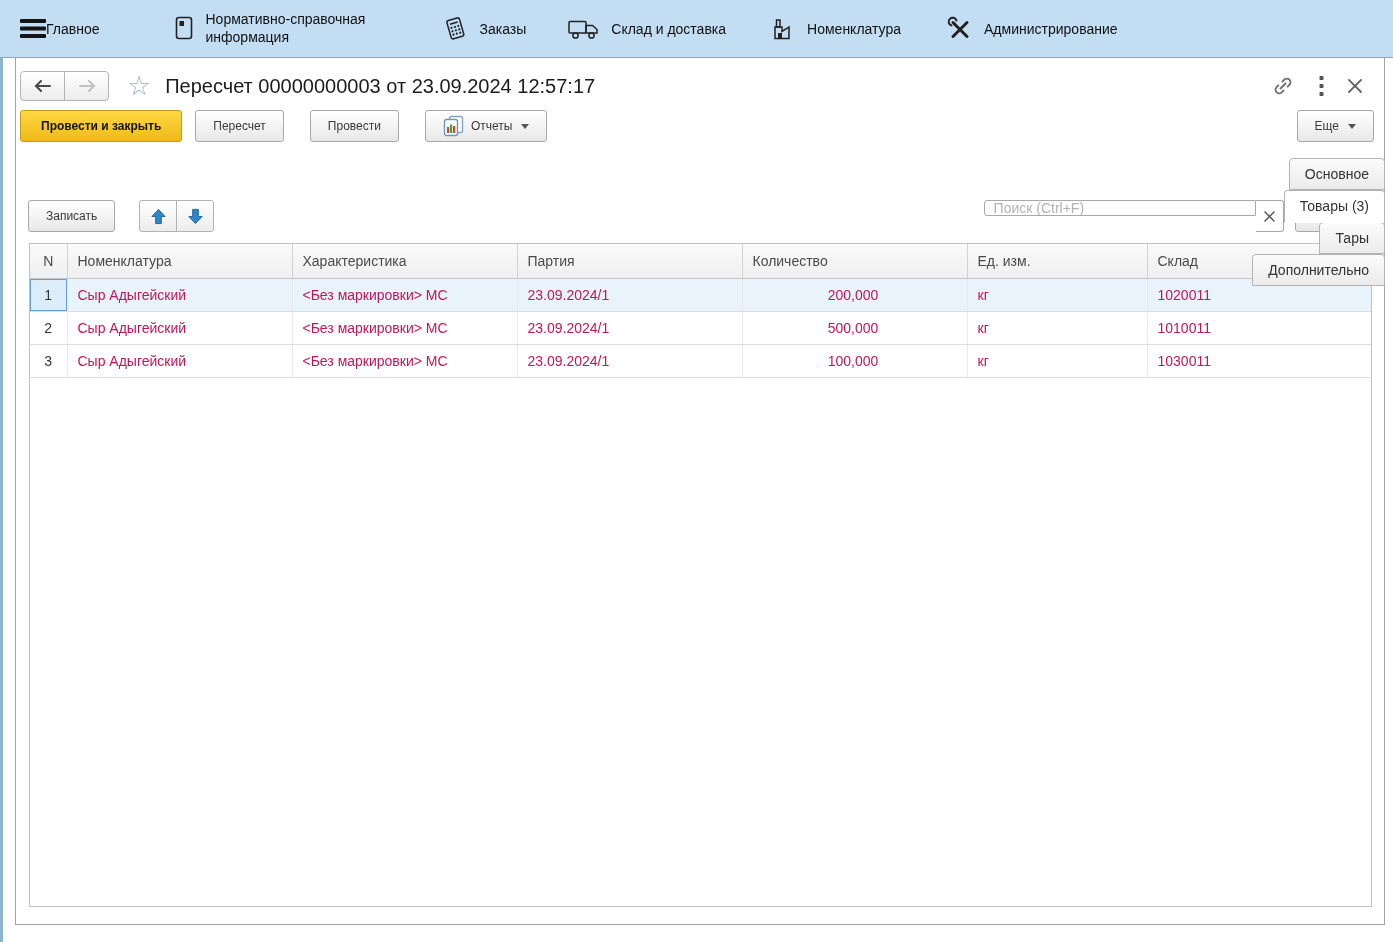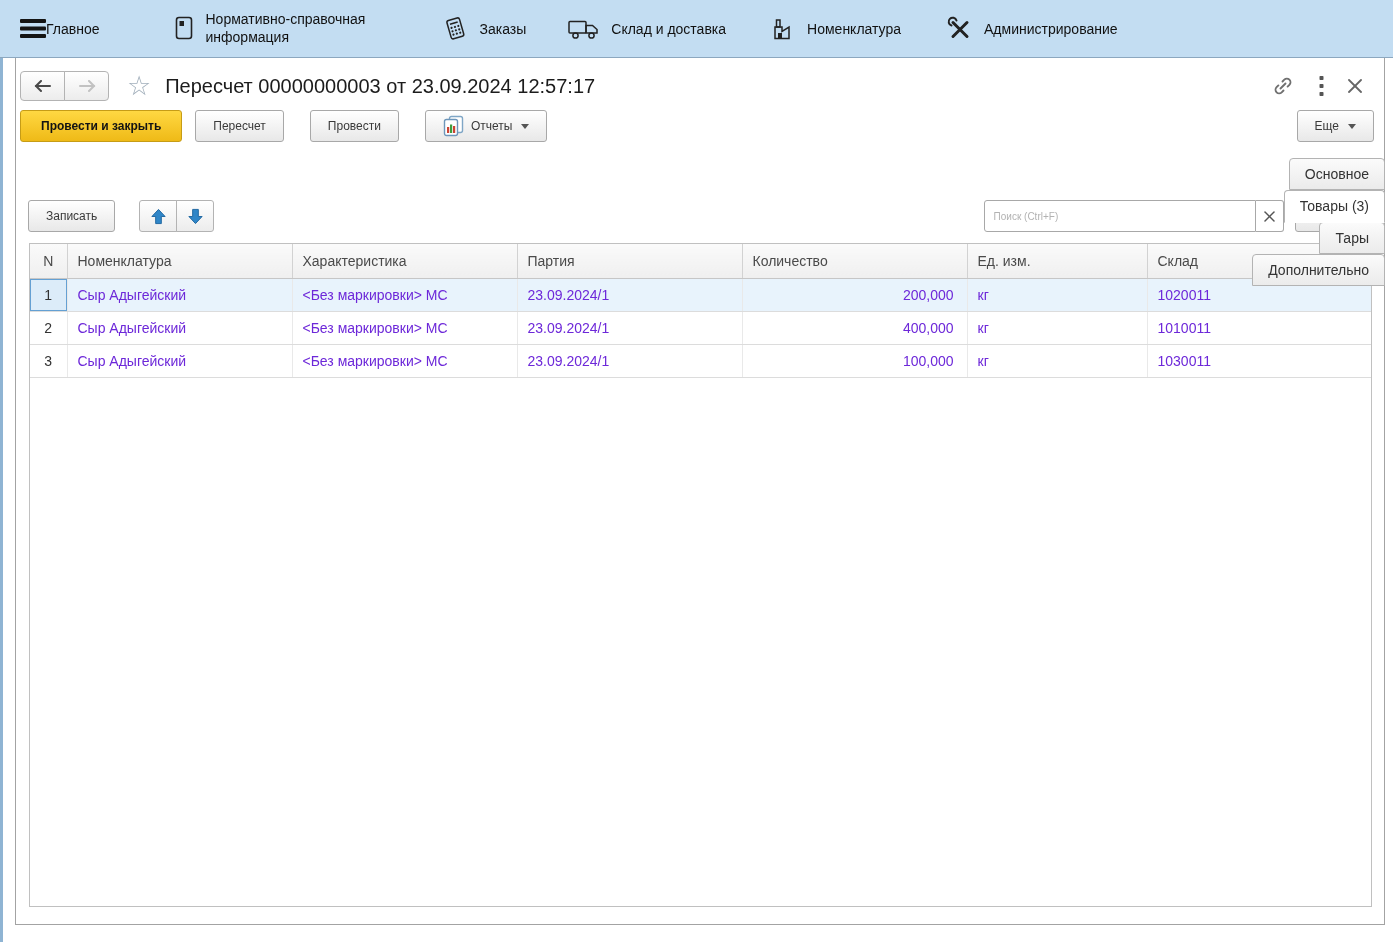--- a/index.html
+++ b/index.html
@@ -53,42 +53,42 @@
     z-index:2; margin-bottom:-1px; }
 
   
   .tbl-toolbar { display:flex; align-items:center; margin-top:9px; padding:0 12px 0 12px; }
   .arrow-group { display:flex; margin-left:24px; }
   .arrow-btn { width:38px; height:32px; background:linear-gradient(#fff,#ececec);
     border:1px solid #b3b3b3; display:flex; align-items:center; justify-content:center; cursor:pointer; }
   .arrow-btn.up { border-radius:3px 0 0 3px; }
   .arrow-btn.down { border-radius:0 3px 3px 0; margin-left:-1px; }
   .search-box { display:flex; }
-  .search-input { width:272px; height:32px; border:1px solid #a8a8a8; border-radius:3px 0 0 3px;
-    padding:0 9px; font-size:10px; color:#333; outline:none;
+  .search-input { width:272px; height:16px; border:1px solid #a8a8a8; border-radius:3px 0 0 3px;
+    padding:0 9px; font-size:14px; color:#333; outline:none;
     font-family:"Liberation Sans","DejaVu Sans",sans-serif; }
   .search-input::placeholder { color:#b2b2b2; }
   .search-clear { width:28px; height:32px; border:1px solid #a8a8a8; border-left:none;
     border-radius:0 3px 3px 0; background:#fff; display:flex; align-items:center;
     justify-content:center; cursor:pointer; }
   .search-gap { width:11px; }
 
   
   .table-wrap { margin:11px 12px 0 13px; height:664px; border:1px solid #c0c0c0; overflow:hidden; }
   table { width:100%; border-collapse:collapse; table-layout:fixed; }
   thead th { height:34px; background:linear-gradient(#fafafa,#efefef);
     border-bottom:1px solid #c6c6c6; border-right:1px solid #d2d2d2;
     font-weight:400; font-size:14px; color:#4a4a4a; text-align:left; padding:0 10px; }
   thead th:last-child { border-right:none; }
   thead th.col-n { text-align:center; padding:0 2px; }
   tbody td { height:33px; border-bottom:1px solid #dcdcdc; border-right:1px solid #e9e9e9;
-    font-size:14px; color:#6d28d9; padding:0 10px; white-space:nowrap; overflow:hidden; }
+    font-size:14px; color:#be185d; padding:0 10px; white-space:nowrap; overflow:hidden; }
   tbody td:last-child { border-right:none; }
   td.cell-n { text-align:center; padding:0 2px; color:#333; }
-  td.cell-qty { text-align:right; padding-right:13px;margin-top:33px; }
+  td.cell-qty { text-align:center; padding-right:13px;margin-top:33px; }
   tr.row-selected td { background:#e8f3fc; }
   tr.row-selected td.cell-n { background:#dcecf9; box-shadow:inset 0 0 0 1px #64a0d3; }
 
   svg { display:block; }
 </style>
 </head>
 <body>
 
 <div class="nav">
   <div class="nav-burger">
@@ -314,21 +314,21 @@
           <td>23.09.2024/1</td>
           <td class="cell-qty">200,000</td>
           <td>кг</td>
           <td>1020011</td>
         </tr>
         <tr>
           <td class="cell-n">2</td>
           <td>Сыр Адыгейский</td>
           <td>&lt;Без маркировки&gt; МС</td>
           <td>23.09.2024/1</td>
-          <td class="cell-qty">400,000</td>
+          <td class="cell-qty">500,000</td>
           <td>кг</td>
           <td>1010011</td>
         </tr>
         <tr>
           <td class="cell-n">3</td>
           <td>Сыр Адыгейский</td>
           <td>&lt;Без маркировки&gt; МС</td>
           <td>23.09.2024/1</td>
           <td class="cell-qty">100,000</td>
           <td>кг</td>

